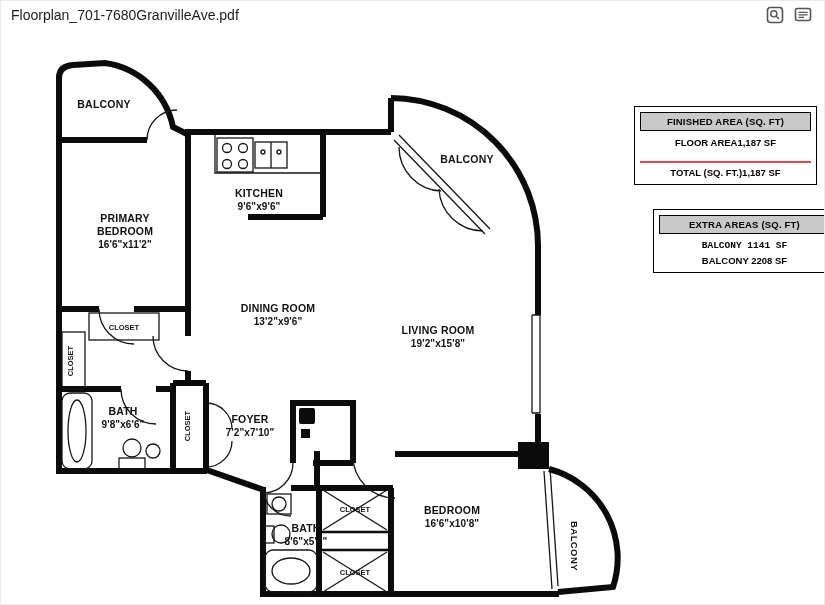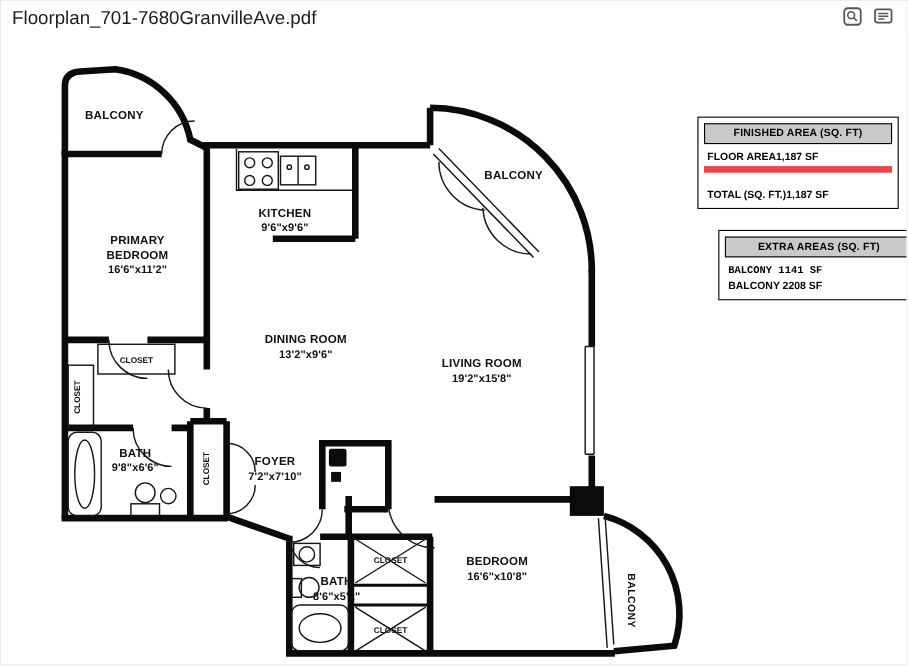--- a/index.html
+++ b/index.html
@@ -3,21 +3,21 @@
 <meta charset="utf-8">
 <style>
   html,body{margin:0;padding:0;background:#fff;}
   body{
     width:825px;height:605px;position:relative;overflow:hidden;
     font-family:"Liberation Sans",sans-serif;
     border:1px solid #ececec;box-sizing:border-box;
   }
   
   .titlebar{position:absolute;left:0;top:0;right:0;height:28px;background:#fff;}
-  .doc-title{position:absolute;left:10px;top:6px;font-size:17px;color:#1c1c1c;}
+  .doc-title{position:absolute;left:10px;top:6px;font-size:14px;color:#1c1c1c;}
   .tb-icons{position:absolute;right:12px;top:5px;display:flex;gap:10px;}
   .icon-btn{width:18px;height:18px;cursor:pointer;}
   
   svg.plan{position:absolute;left:0;top:0;width:825px;height:605px;}
   .walls{stroke:#0b0b0b;stroke-width:6;fill:none;stroke-linecap:butt;stroke-linejoin:miter;}
   .midwall{stroke:#0b0b0b;stroke-width:2.6;fill:none;}
   .thin{stroke:#161616;stroke-width:1.3;fill:none;}
   .room{font:700 10.5px "Liberation Sans",sans-serif;fill:#101010;letter-spacing:.2px;text-anchor:middle;}
   .dims{font:700 10px "Liberation Sans",sans-serif;fill:#101010;text-anchor:middle;letter-spacing:.1px;}
   .small{font:700 7.5px "Liberation Sans",sans-serif;fill:#101010;text-anchor:middle;}
@@ -25,25 +25,25 @@
   
   .side-table{
     position:absolute;width:183px;border:1px solid #000;background:#fff;
     padding:5px;box-sizing:border-box;
   }
   .tbl-header{
     border:1px solid #000;background:#c9c9c9;color:#000;
     font-size:9.5px;font-weight:bold;text-align:center;padding:3px 0;letter-spacing:.2px;
   }
   .tbl-row{
-    display:flex;justify-content:flex-start;align-items:baseline;
+    display:flex;justify-content:center;align-items:baseline;
     font-size:9.5px;font-weight:bold;color:#000;padding:6px 3px 1px 3px;
   }
   .tbl-row.compact{padding:3px 3px 1px 3px;}
-  .tbl-row.total{border-top:6px solid #ef4444;margin-top:2px;padding-top:15px;}
+  .tbl-row.total{border-top:2px solid #ef4444;margin-top:12px;padding-top:4px;}
 </style>
 </head>
 <body>
 
 <div class="titlebar">
   <div class="doc-title">Floorplan_701-7680GranvilleAve.pdf</div>
   <div class="tb-icons">
     <span class="icon-btn">
       <svg width="18" height="18" viewBox="0 0 18 18">
         <rect x="1.5" y="1.5" width="15" height="15" rx="3" fill="none" stroke="#555" stroke-width="1.6"></rect>

